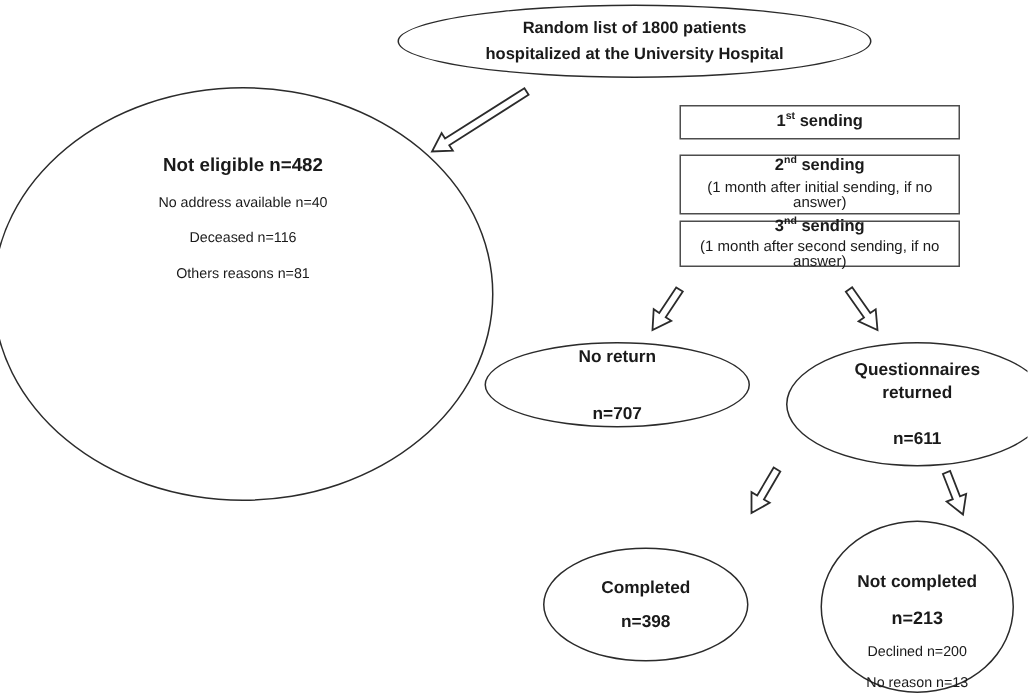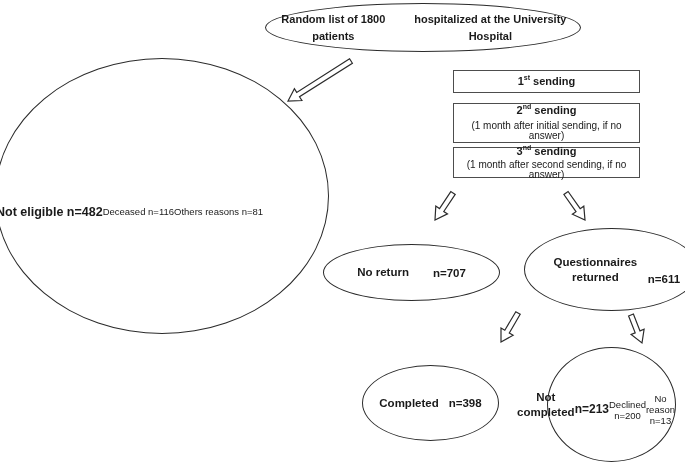--- a/index.html
+++ b/index.html
@@ -2,21 +2,21 @@
 <html><head>
 <meta charset="utf-8">
 <style>
   html,body{margin:0;padding:0;}
   body{
     width:685px;height:463px;position:relative;background:#ffffff;
     font-family:"Liberation Sans",sans-serif;color:#1a1a1a;overflow:hidden;
   }
   .ellipse{
     position:absolute;border:1.4px solid #2b2b2b;border-radius:50%;
-    box-sizing:border-box;display:flex;flex-direction:row;
+    box-sizing:border-box;display:flex;flex-direction:column;
     align-items:center;justify-content:center;text-align:center;background:#fff;
   }
   .src-ellipse{left:265px;top:3px;width:316px;height:49px;}
   .src-line{font-weight:bold;font-size:11px;line-height:1.5;}
 
   .big-ellipse{left:-5px;top:58px;width:334px;height:276px;justify-content:flex-start;padding-top:44px;border-width:1.2px;}
   .big-title{font-weight:bold;font-size:12.5px;margin-bottom:13px;}
   .reason{font-size:9.5px;line-height:1.35;margin-bottom:10.5px;}
   .r3{max-width:238px;}
 
@@ -25,21 +25,21 @@
     box-sizing:border-box;background:#fff;display:flex;flex-direction:column;
     align-items:center;justify-content:center;text-align:center;
   }
   .box1{top:70px;height:23px;}
   .box2{top:103px;height:40px;gap:5px;}
   .box3{top:147px;height:31px;gap:3px;}
   .box-heading{font-weight:bold;font-size:11px;line-height:1;}
   .box-heading sup{font-size:7px;line-height:0;}
   .box-note{font-size:10px;line-height:1;}
 
-  .noreturn-ellipse{left:323px;top:244px;width:177px;height:57px;gap:24px;border-width:1.2px;}
+  .noreturn-ellipse{left:323px;top:228px;width:177px;height:57px;gap:24px;border-width:1.2px;}
   .returned-ellipse{left:524px;top:228px;width:175px;height:83px;border-width:1.2px;}
   .completed-ellipse{left:362px;top:365px;width:137px;height:76px;gap:10px;border-width:1.2px;}
   .notcompleted-ellipse{left:547px;top:347px;width:129px;height:115px;border-width:1.2px;justify-content:flex-end;}
 
   .node-label{font-weight:bold;font-size:11.5px;line-height:1.3;}
   .node-count{font-weight:bold;font-size:11.5px;}
   .wrap-narrow{max-width:105px;}
   .nc-count{font-weight:bold;font-size:12px;margin-top:9px;}
   .nc-reason{font-size:9.5px;margin-top:10px;}
 
@@ -56,20 +56,21 @@
     <polygon points="628.6,316.0 635.2,332.8 631.1,334.4 642.0,343.0 644.1,329.3 640.0,330.9 633.4,314.0" fill="#ffffff" stroke="#2b2b2b" stroke-width="1.2"></polygon>
   </svg>
 
 <div class="ellipse src-ellipse">
   <div class="src-line">Random list of 1800 patients</div>
   <div class="src-line">hospitalized at the University Hospital</div>
 </div>
 
 <div class="ellipse big-ellipse">
   <div class="big-title">Not eligible n=482</div>
+  <div class="reason">No address available n=40</div>
   <div class="reason">Deceased n=116</div>
   <div class="reason">Others reasons n=81</div>
 </div>
 
 <div class="box box1">
   <div class="box-heading"><span>1</span><sup>st</sup><span> sending</span></div>
 </div>
 
 <div class="box box2">
   <div class="box-heading"><span>2</span><sup>nd</sup><span> sending</span></div>

